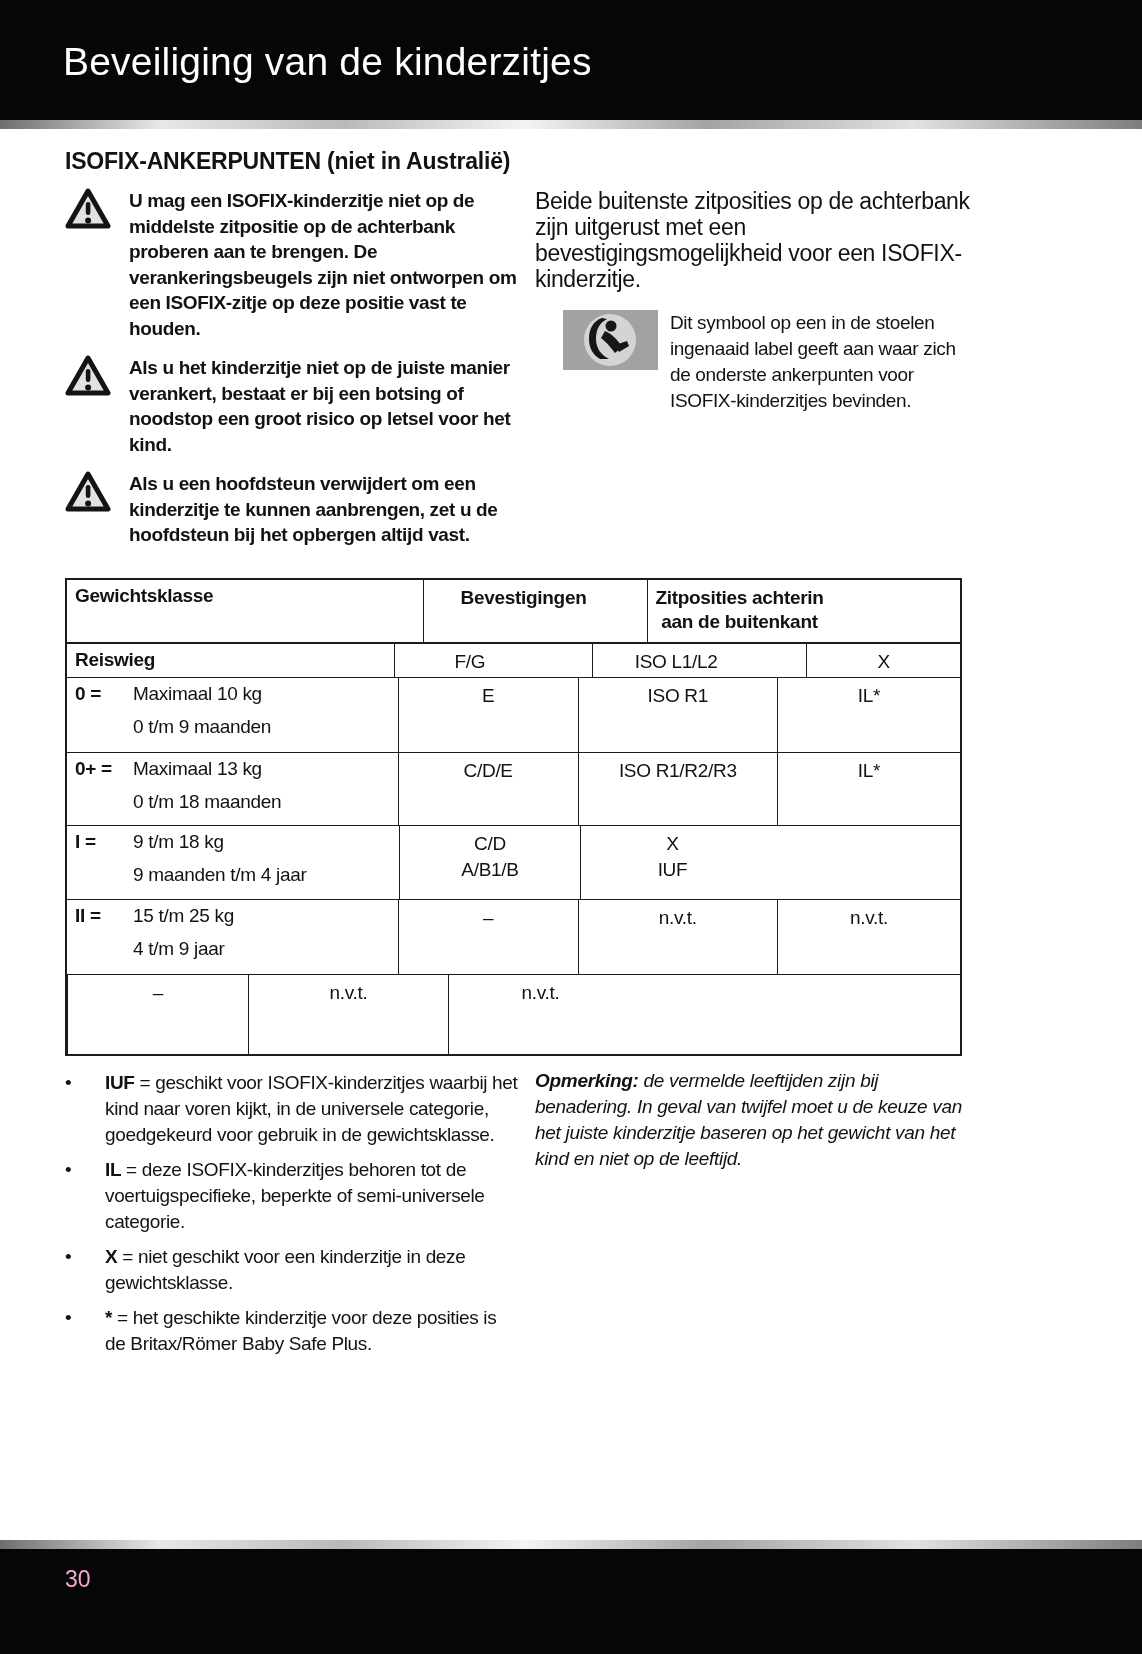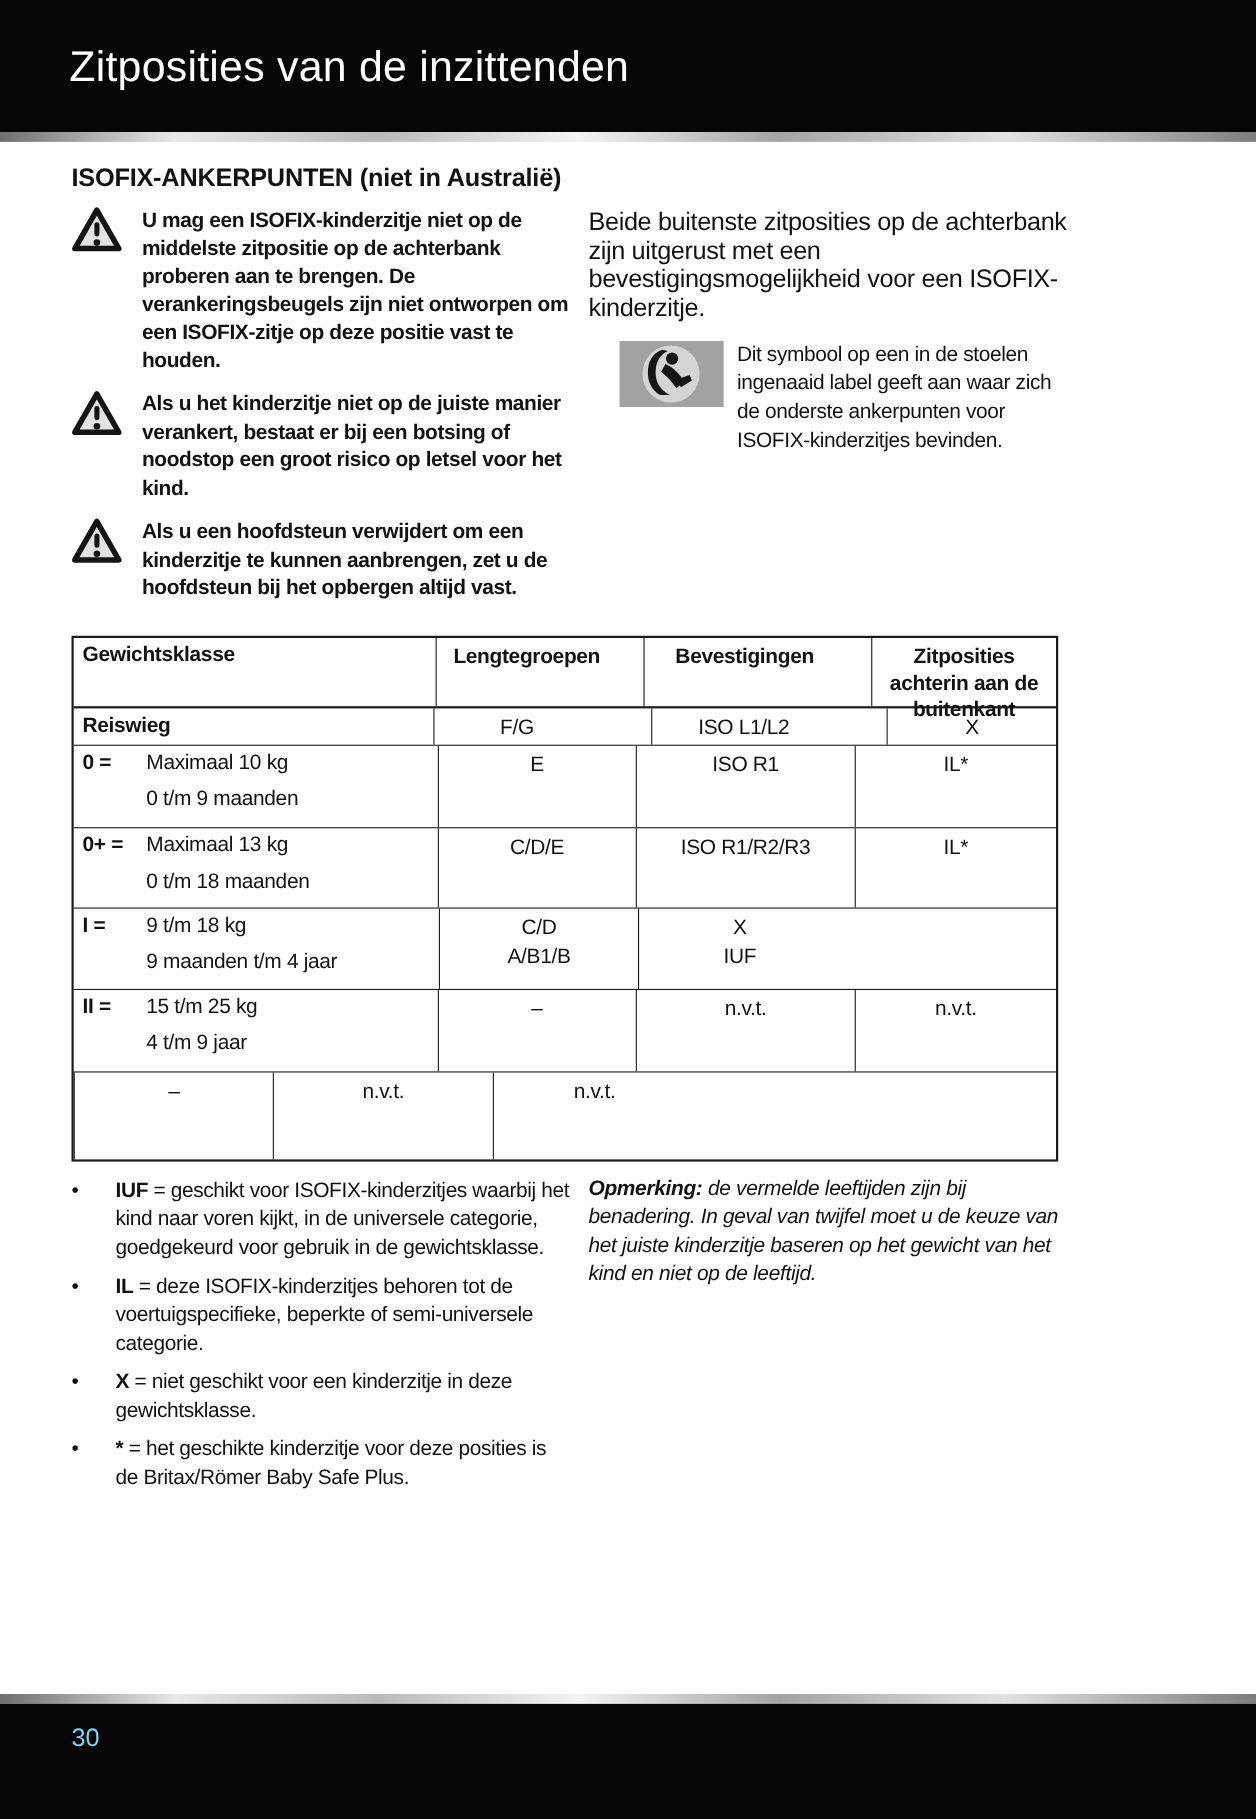--- a/index.html
+++ b/index.html
@@ -7,21 +7,21 @@
   .page { position:relative; width:1142px; height:1654px; background:#ffffff; overflow:hidden; }
 
   
   .header-bar { position:absolute; left:0; top:0; width:1142px; height:120px; background:#060606; }
   .header-title { position:absolute; left:63px; top:40px; font-size:39px; font-weight:400; color:#ffffff; letter-spacing:0.2px; }
   .shine { position:absolute; left:0; width:1142px; height:9px;
            background:linear-gradient(90deg,#6e6e6e 0%,#e8e8e8 14%,#b9b9b9 30%,#f4f4f4 46%,#a3a3a3 62%,#e2e2e2 80%,#7d7d7d 100%); }
   .shine-top { top:120px; }
   .shine-bottom { top:1540px; }
   .footer-bar { position:absolute; left:0; top:1549px; width:1142px; height:105px; background:#060606; }
-  .page-number { position:absolute; left:65px; top:17px; color:#7dd3fc; font-size:23px; }
+  .page-number { position:absolute; left:65px; top:17px; color:#f9a8d4; font-size:23px; }
 
   
   .section-heading { position:absolute; left:65px; top:148px; font-size:23px; font-weight:700; letter-spacing:-0.2px; }
 
   
   .warnings { position:absolute; left:65px; top:188px; width:452px; }
   .warning { display:flex; margin-bottom:14px; }
   .warning-icon { flex:0 0 46px; margin-right:18px; }
   .warning-text { width:388px; font-size:19px; font-weight:700; line-height:25.5px; letter-spacing:-0.35px; }
 
@@ -61,21 +61,21 @@
   .legend-term { font-weight:700; }
 
   .note2 { position:absolute; left:535px; top:1068px; width:437px; font-size:19px; line-height:26px; font-style:italic; letter-spacing:-0.3px; }
 </style>
 </head>
 <body>
 
 <div class="page">
 
   <div class="header-bar">
-    <div class="header-title">Zitposities van de inzittenden</div>
+    <div class="header-title">Beveiliging van de kinderzitjes</div>
   </div>
   <div class="shine shine-top"></div>
 
   <div class="section-heading">ISOFIX-ANKERPUNTEN (niet in Australië)</div>
 
   <div class="warnings">
     <div class="warning">
       <span class="warning-icon">
         <svg width="46" height="42" viewBox="0 0 46 42">
             <path d="M23 3 L43 38 L3 38 Z" fill="#e2e2e2" stroke="#141414" stroke-width="5" stroke-linejoin="round"></path>
@@ -120,21 +120,20 @@
           <path d="M52 35 L64 31 L66 36 L56 42 Z" fill="#161616"></path>
         </svg>
       </span>
       <span class="symbol-caption">Dit symbool op een in de stoelen ingenaaid label geeft aan waar zich de onderste ankerpunten voor ISOFIX-kinderzitjes bevinden.</span>
     </div>
   </div>
 
   <div class="isofix-table">
     <div class="t-row t-head first h62">
       <div class="t-cell c1">Gewichtsklasse</div>
-      <div class="t-cell c2">Lengtegroepen</div>
       <div class="t-cell c3">Bevestigingen</div>
       <div class="t-cell c4">Zitposities achterin aan de buitenkant</div>
     </div>
     <div class="t-row after-header h35">
       <div class="t-cell c1"><span class="row-label wide">Reiswieg</span></div>
       <div class="t-cell c2">
           <div>F/G</div>
         </div>
       <div class="t-cell c3">
           <div>ISO L1/L2</div>

